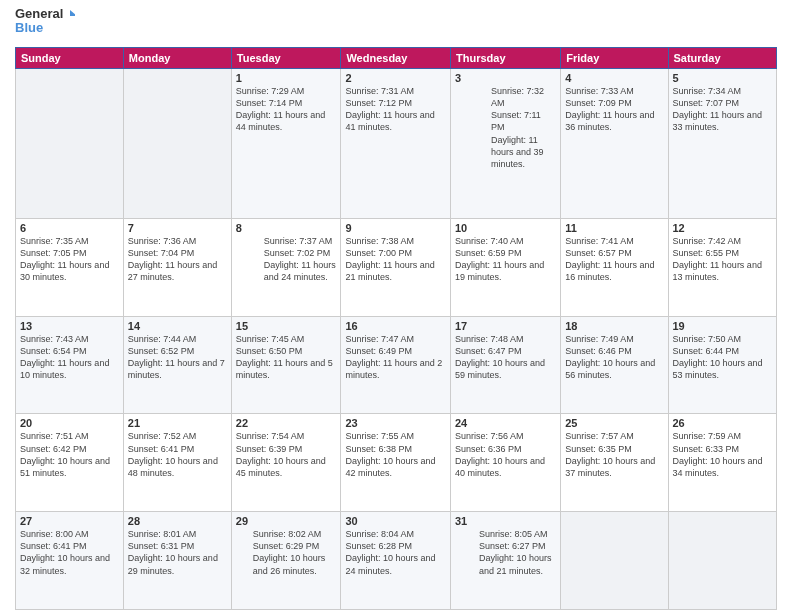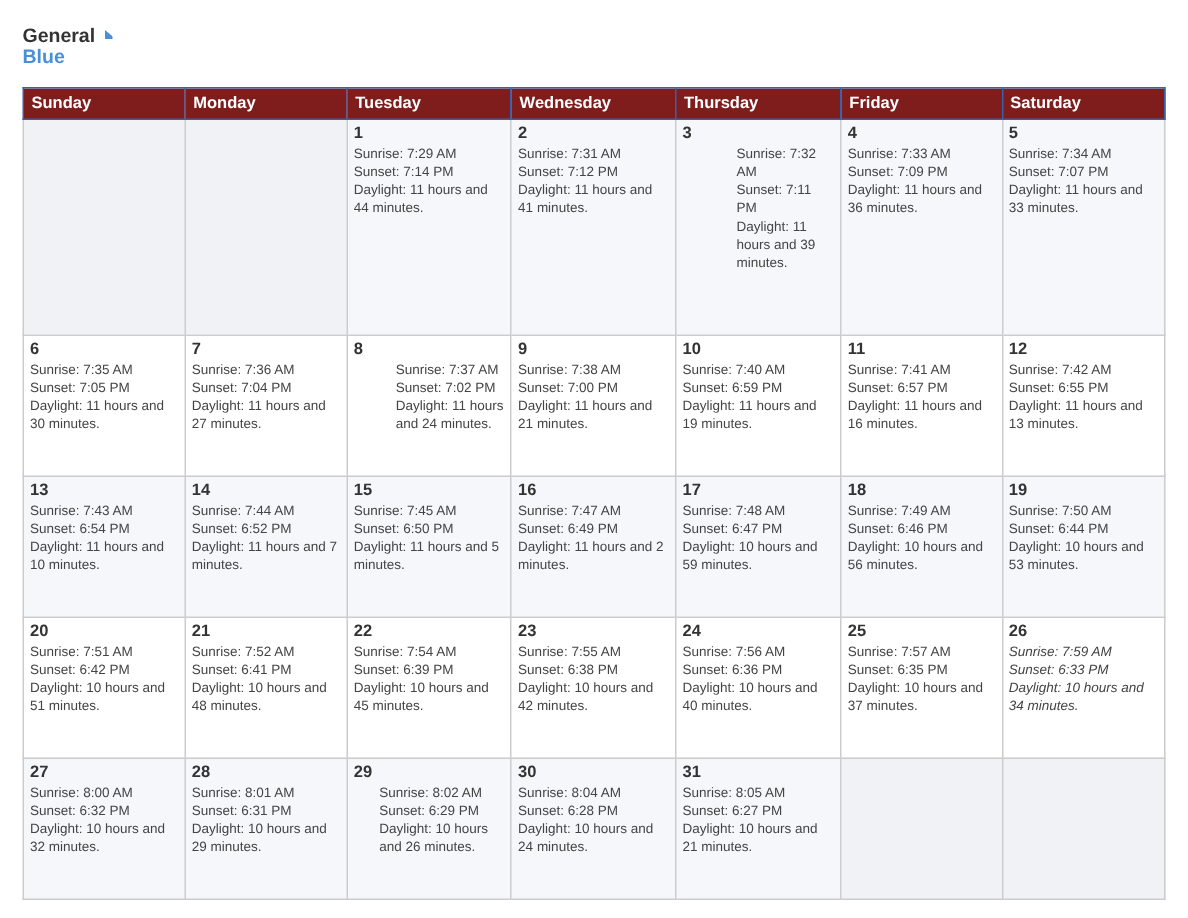--- a/index.html
+++ b/index.html
@@ -6,21 +6,21 @@
     body {
       width: 792px;
       height: 612px;
       font-family: Arial, sans-serif;
       background: #fff;
       overflow: hidden;
     }
     .page {
       width: 792px;
       height: 612px;
-      padding: 12px 15px;
+      padding: 2px 15px;
       display: flex;
       flex-direction: column;
     }
     .header {
       display: flex;
       justify-content: space-between;
       align-items: flex-start;
       margin-bottom: 6px;
     }
     .logo {
@@ -39,21 +39,21 @@
     .location-title {
       font-size: 14px;
       color: #555;
     }
     .calendar {
       border-collapse: collapse;
       width: 100%;
       flex: 1;
     }
     .calendar thead th {
-      background: #7f1d1d;
+      background: #be185d;
       color: #fff;
       font-size: 11px;
       font-weight: bold;
       padding: 4px 5px;
       text-align: left;
       border: 1px solid #3a60a8;
     }
     .calendar tbody td {
       border: 1px solid #ccc;
       vertical-align: top;
@@ -273,30 +273,30 @@
 Daylight: 10 hours and 40 minutes.</div>
           </td>
           <td>
             <span class="day-num">25</span>
             <div class="day-info" style="white-space: pre-line;">Sunrise: 7:57 AM
 Sunset: 6:35 PM
 Daylight: 10 hours and 37 minutes.</div>
           </td>
           <td>
             <span class="day-num">26</span>
-            <div class="day-info" style="white-space: pre-line; font-style: italic;">Sunrise: 7:59 AM
+            <div class="day-info" style="white-space: pre-line;">Sunrise: 7:59 AM
 Sunset: 6:33 PM
 Daylight: 10 hours and 34 minutes.</div>
           </td>
         </tr>
         <tr>
           <td>
             <span class="day-num">27</span>
             <div class="day-info" style="white-space: pre-line;">Sunrise: 8:00 AM
-Sunset: 6:32 PM
+Sunset: 6:41 PM
 Daylight: 10 hours and 32 minutes.</div>
           </td>
           <td>
             <span class="day-num">28</span>
             <div class="day-info" style="white-space: pre-line;">Sunrise: 8:01 AM
 Sunset: 6:31 PM
 Daylight: 10 hours and 29 minutes.</div>
           </td>
           <td>
             <span class="day-num">29</span>
@@ -305,21 +305,21 @@
 Daylight: 10 hours and 26 minutes.</div>
           </td>
           <td>
             <span class="day-num">30</span>
             <div class="day-info" style="white-space: pre-line;">Sunrise: 8:04 AM
 Sunset: 6:28 PM
 Daylight: 10 hours and 24 minutes.</div>
           </td>
           <td>
             <span class="day-num">31</span>
-            <div class="day-info" style="white-space: pre-line;">Sunrise: 8:05 AM
+            <div class="day-info" style="white-space: pre-line; margin-left: 24px;">Sunrise: 8:05 AM
 Sunset: 6:27 PM
 Daylight: 10 hours and 21 minutes.</div>
           </td>
           <td class="empty-cell"></td>
           <td class="empty-cell"></td>
         </tr>
       </tbody>
   </table>
 </div>
 

